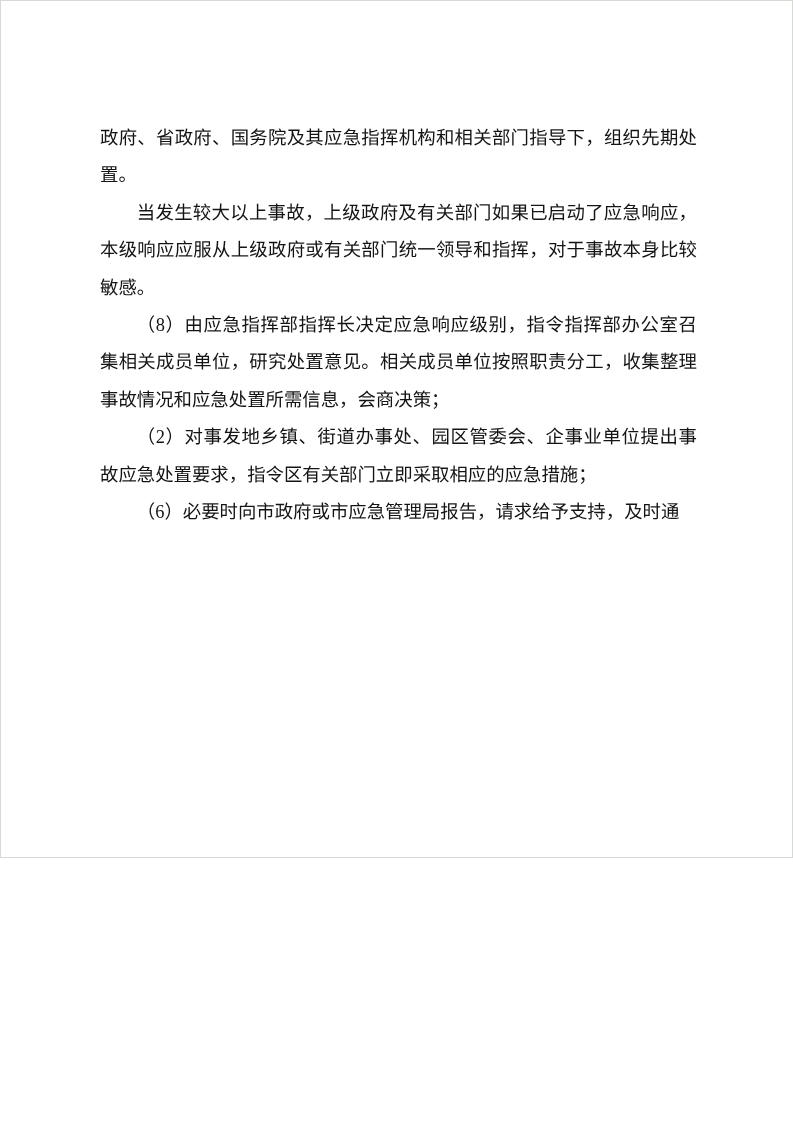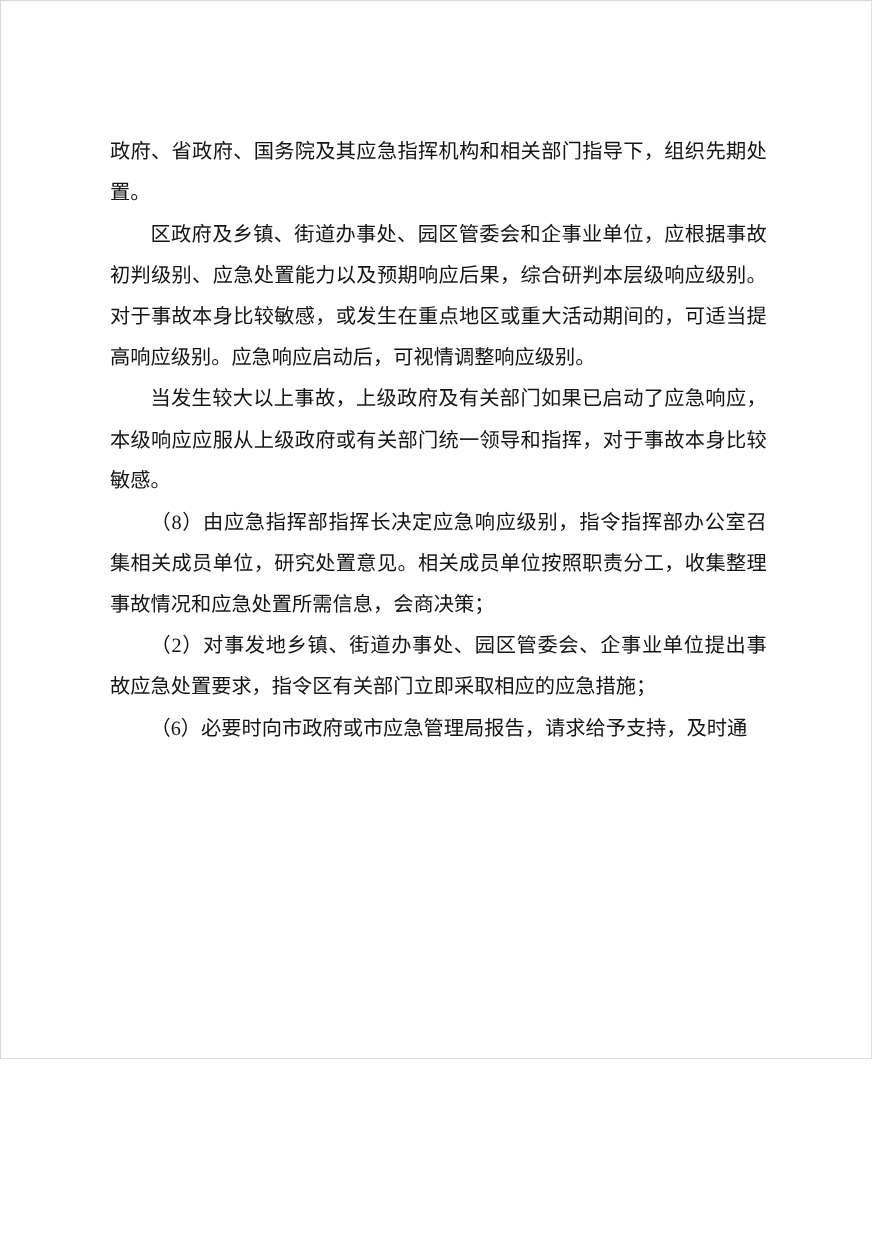--- a/index.html
+++ b/index.html
@@ -3,21 +3,21 @@
 <meta charset="utf-8">
 <style>
   html, body {
     margin: 0;
     padding: 0;
     background: #ffffff;
   }
   .page {
     position: relative;
     width: 793px;
-    height: 963px;
+    height: 858px;
     box-sizing: border-box;
     background: #ffffff;
     border: 1px solid #d6dad6;
     overflow: hidden;
     font-family: "Liberation Serif", "DejaVu Serif", serif;
     color: #141414;
   }
   .text-body {
     position: absolute;
     top: 119px;
@@ -59,21 +59,20 @@
   }
 </style>
 </head>
 <body>
 
 <div class="page">
   <div class="text-body">
 
     <p class="para">政府、省政府、国务院及其应急指挥机构和相关部门指导下，组织先期处置。</p>
 
-    <p class="para indent">区政府及乡镇、街道办事处、园区管委会和企事业单位，应根据事故初判级别、应急处置能力以及预期响应后果，综合研判本层级响应级别。对于事故本身比较敏感，或发生在重点地区或重大活动期间的，可适当提高响应级别。应急响应启动后，可视情调整响应级别。</p>
 
 
     <p class="para indent">当发生较大以上事故，上级政府及有关部门如果已启动了应急响应，本级响应应服从上级政府或有关部门统一领导和指挥，对于事故本身比较敏感。</p>
 
 
 
     <p class="para indent">（8）由应急指挥部指挥长决定应急响应级别，指令指挥部办公室召集相关成员单位，研究处置意见。相关成员单位按照职责分工，收集整理事故情况和应急处置所需信息，会商决策；</p>
 
     <p class="para indent">（2）对事发地乡镇、街道办事处、园区管委会、企事业单位提出事故应急处置要求，指令区有关部门立即采取相应的应急措施；</p>
 

